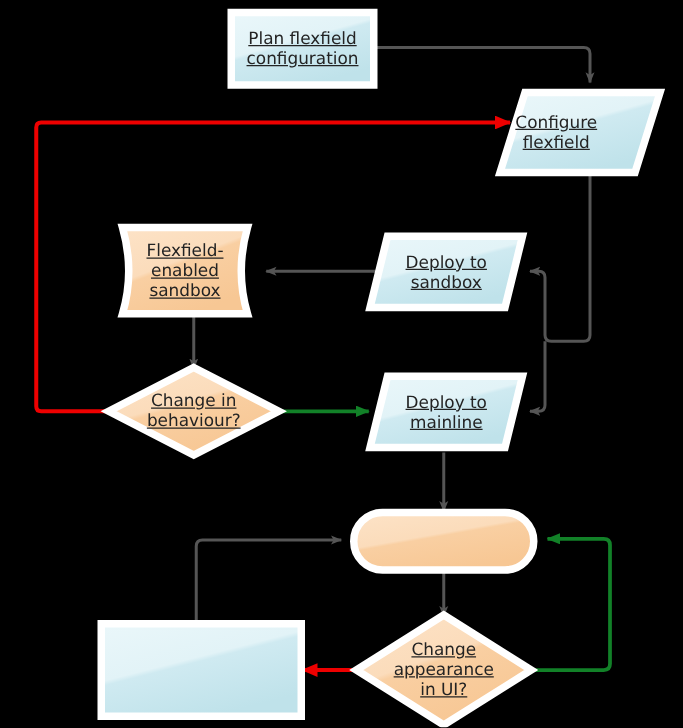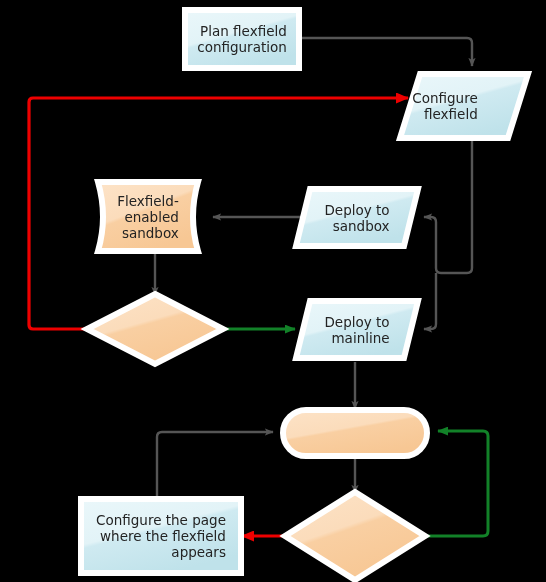--- a/index.html
+++ b/index.html
@@ -20,27 +20,28 @@
     left: 0;
     top: 0;
     width: 546px;
     height: 582px;
   }
   .node-label {
     position: absolute;
     display: flex;
     align-items: center;
     justify-content: center;
-    text-align: right;
+    text-align: center;
     color: #232323;
     font-size: 13.5px;
     line-height: 16px;
     font-family: "DejaVu Sans", sans-serif;
     pointer-events: none;
     white-space: pre-line;
+    text-decoration: underline;
   }
 </style>
 </head>
 <body>
 
 <div id="canvas">
 
   <svg class="layer" viewBox="0 0 546 582">
     <defs>
       <linearGradient id="blueGrad" x1="0" y1="0" x2="0.55" y2="1">
@@ -124,23 +125,25 @@
   <div class="node-label" style="left:386px; top:74px; width:118px; height:64px;">Configure
 flexfield</div>
 
   <div class="node-label" style="left:103px; top:182px; width:90px; height:69px;">Flexfield-
 enabled
 sandbox</div>
 
   <div class="node-label" style="left:300px; top:189px; width:114px; height:57px;">Deploy to
 sandbox</div>
 
+  <div class="node-label" style="left:97px; top:301px; width:116px; height:56px;">Change in
+behaviour?</div>
 
   <div class="node-label" style="left:300px; top:301px; width:114px; height:57px;">Deploy to
 mainline</div>
 
 
+  <div class="node-label" style="left:302px; top:500px; width:106px; height:72px;">Change
+appearance
+in UI?</div>
 
-  <div class="node-label" style="left:81px; top:499px; width:160px; height:74px;">Configure the page
-where the flexfield
-appears</div>
 
 </div>
 
 </body></html>

